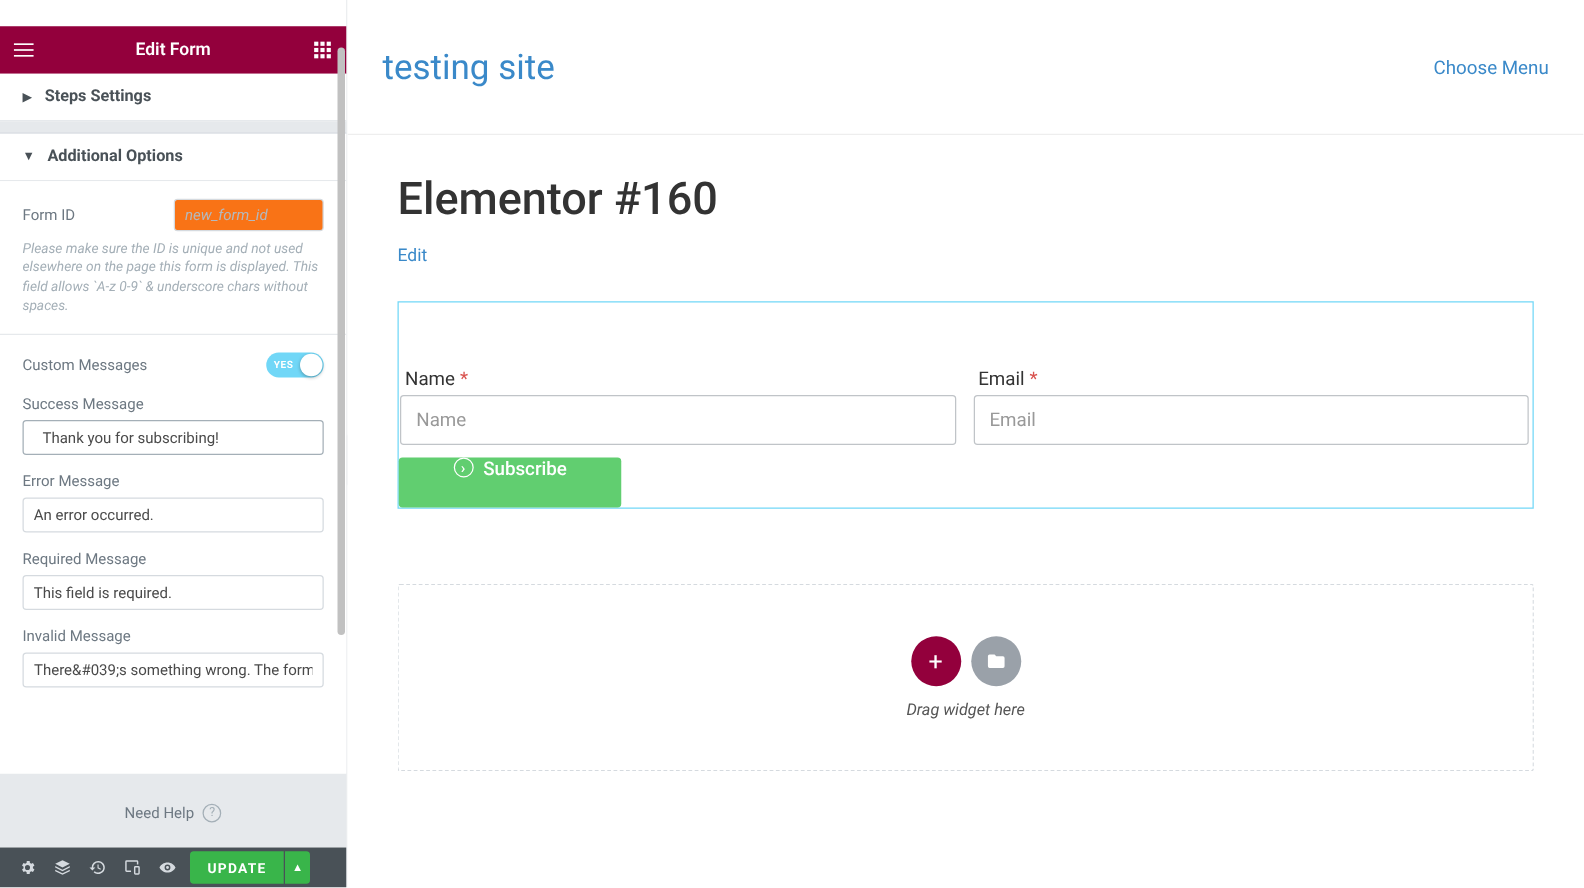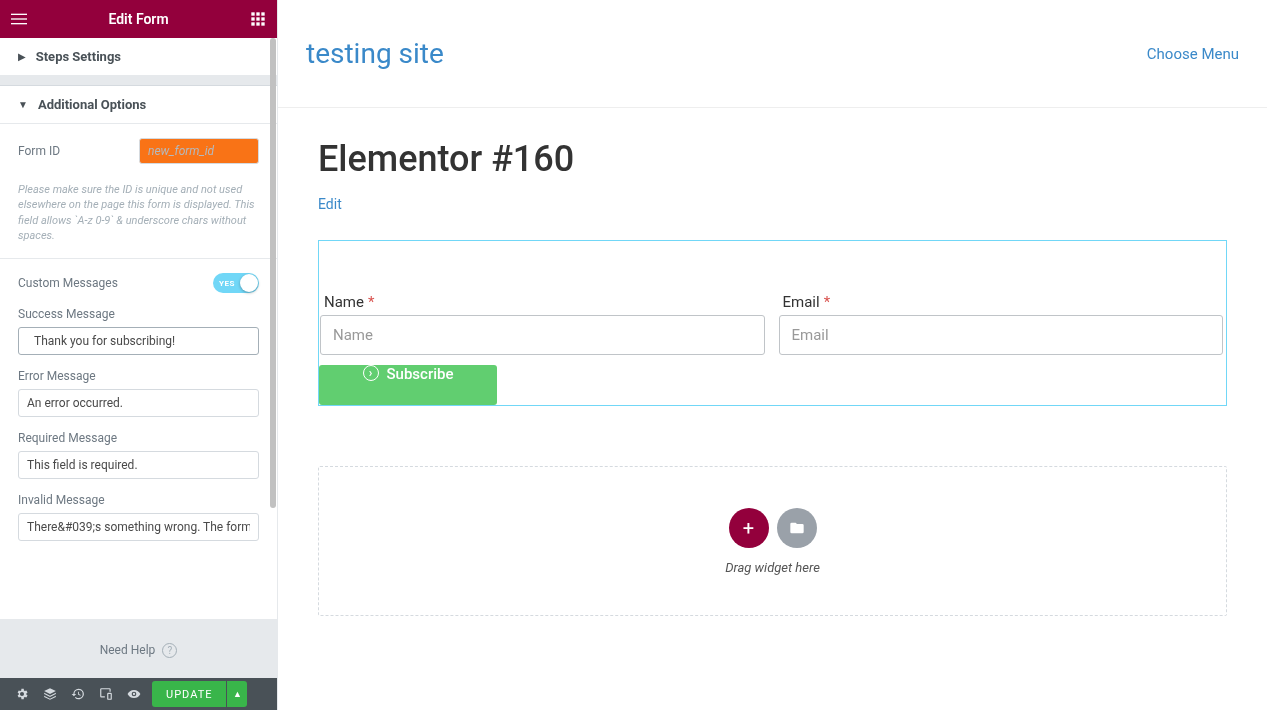--- a/index.html
+++ b/index.html
@@ -1,31 +1,31 @@
 <!DOCTYPE html>
 <html><head>
 <meta charset="utf-8">
 <style>
   * { box-sizing: border-box; margin: 0; padding: 0; font-family: -apple-system, BlinkMacSystemFont, "Segoe UI", Roboto, Helvetica, Arial, sans-serif; }
   body { display: flex; height: 710px; width: 1267px; overflow: hidden; background: #fff; }
 
   
   .sidebar { width: 278px; flex-shrink: 0; display: flex; flex-direction: column; background: #fff; border-right: 1px solid #e6e9ec; position: relative; }
-  .sidebar-header { height: 38px; background: #93003c; display: flex; align-items: center; justify-content: space-between; padding: 0 10px; color: #fff; }
+  .sidebar-header { height: 38px; background: #93003c; display: flex; align-items: center; justify-content: space-between; padding: 0 10px; color: #fff; margin-top: 21px; }
   .sidebar-header .hamburger, .sidebar-header .apps { width: 18px; height: 18px; display: flex; align-items: center; justify-content: center; cursor: pointer; color:#fff; }
   .sidebar-header .title { font-size: 14px; font-weight: 600; }
   .hamburger svg, .apps svg { fill: #fff; }
 
   .panel-section-header { height: 38px; display: flex; align-items: center; padding: 0 18px; background: #fff; cursor: pointer; border-bottom: 1px solid #e6e9ec; }
   .panel-section-header .caret { margin-right: 10px; font-size: 10px; color: #495157; }
   .panel-section-header .label { font-size: 13px; font-weight: 700; color: #495157; }
   .gap { height: 10px; background: #e6e9ec; border-bottom: 1px solid #d5dadf; }
 
   .panel-body { padding: 14px 18px; overflow-y: auto; flex: 1; background:#fff; }
-  .control-row { display: flex; align-items: center; margin-bottom: 18px; }
+  .control-row { display: flex; align-items: center; margin-bottom: 6px; }
   .control-row .ctl-label { flex: 1; font-size: 12px; color: #6d7882; }
   .control-row .ctl-input { width: 120px; }
   .ctl-input input[type=text] { width: 100%; height: 26px; border: 1px solid #d5dadf; border-radius: 3px; padding: 0 8px; font-size: 12px; color: #333; background: #f97316; }
   .ctl-input input::placeholder { color: #b4b9be; font-style: italic; }
   .help-text { font-size: 11px; font-style: italic; color: #a4afb7; line-height: 1.4; margin-top: 6px; margin-bottom: 14px; }
 
   .separator { height: 1px; background: #e6e9ec; margin: 0 -18px 14px; }
 
   .switch-row { display: flex; align-items: center; margin-bottom: 14px; }
   .switch-row .ctl-label { flex: 1; font-size: 12px; color: #6d7882; }
@@ -42,21 +42,21 @@
   .scrollbar-thumb { position:absolute; right:1px; top:0; width:6px; height: 90%; background:#c1c1c1; border-radius:3px; }
 
   
   .sidebar-help { padding: 20px 0; text-align: center; background: #e6e9ec; }
   .sidebar-help .need-help { font-size: 12px; color: #6d7882; }
   .sidebar-help .q { display: inline-block; width: 15px; height: 15px; border: 1px solid #a4afb7; border-radius: 50%; font-size: 10px; line-height: 13px; text-align: center; color: #a4afb7; margin-left: 4px; vertical-align: middle; }
 
   .sidebar-bottombar { height: 32px; background: #495157; display: flex; align-items: center; padding: 0 8px; }
   .sidebar-bottombar .fi { width: 28px; height: 28px; display: flex; align-items: center; justify-content: center; color: #d5dadf; cursor: pointer; }
   .sidebar-bottombar .fi svg { fill: #d5dadf; }
-  .update-btn { flex: 0 0 auto; height: 26px; background: #39b54a; border:none; border-radius: 3px 0 0 3px; color: #fff; font-size: 11px; font-weight: 400; letter-spacing: 1px; padding: 0 14px; cursor: pointer; margin-left: 4px; }
+  .update-btn { flex: 0 0 auto; height: 26px; background: #39b54a; border:none; border-radius: 3px 0 0 3px; color: #fff; font-size: 11px; font-weight: 700; letter-spacing: 1px; padding: 0 14px; cursor: pointer; margin-left: 4px; }
   .update-caret { width: 20px; height: 26px; background: #39b54a; border: none; border-radius: 0 3px 3px 0; color: #fff; display:flex; align-items:center; justify-content:center; cursor:pointer; margin-left: 1px; font-size:9px; }
 
   
   .collapse-handle { position: absolute; top: 348px; left: 278px; width: 12px; height: 40px; background: #e6e9ec; border-radius: 0 4px 4px 0; display:flex; align-items:center; justify-content:center; cursor:pointer; color:#a4afb7; font-size:10px; box-shadow: 1px 0 2px rgba(0,0,0,0.1); }
 
   
   .preview { flex: 1; overflow: auto; background: #fff; position: relative; }
   .topbar { height: 108px; display: flex; align-items: center; justify-content: space-between; padding: 0 28px; border-bottom: 1px solid #eee; }
   .site-title { color: #3a89c9; font-size: 28px; font-weight: 400; }
   .choose-menu { color: #3a89c9; font-size: 15px; cursor: pointer; }

